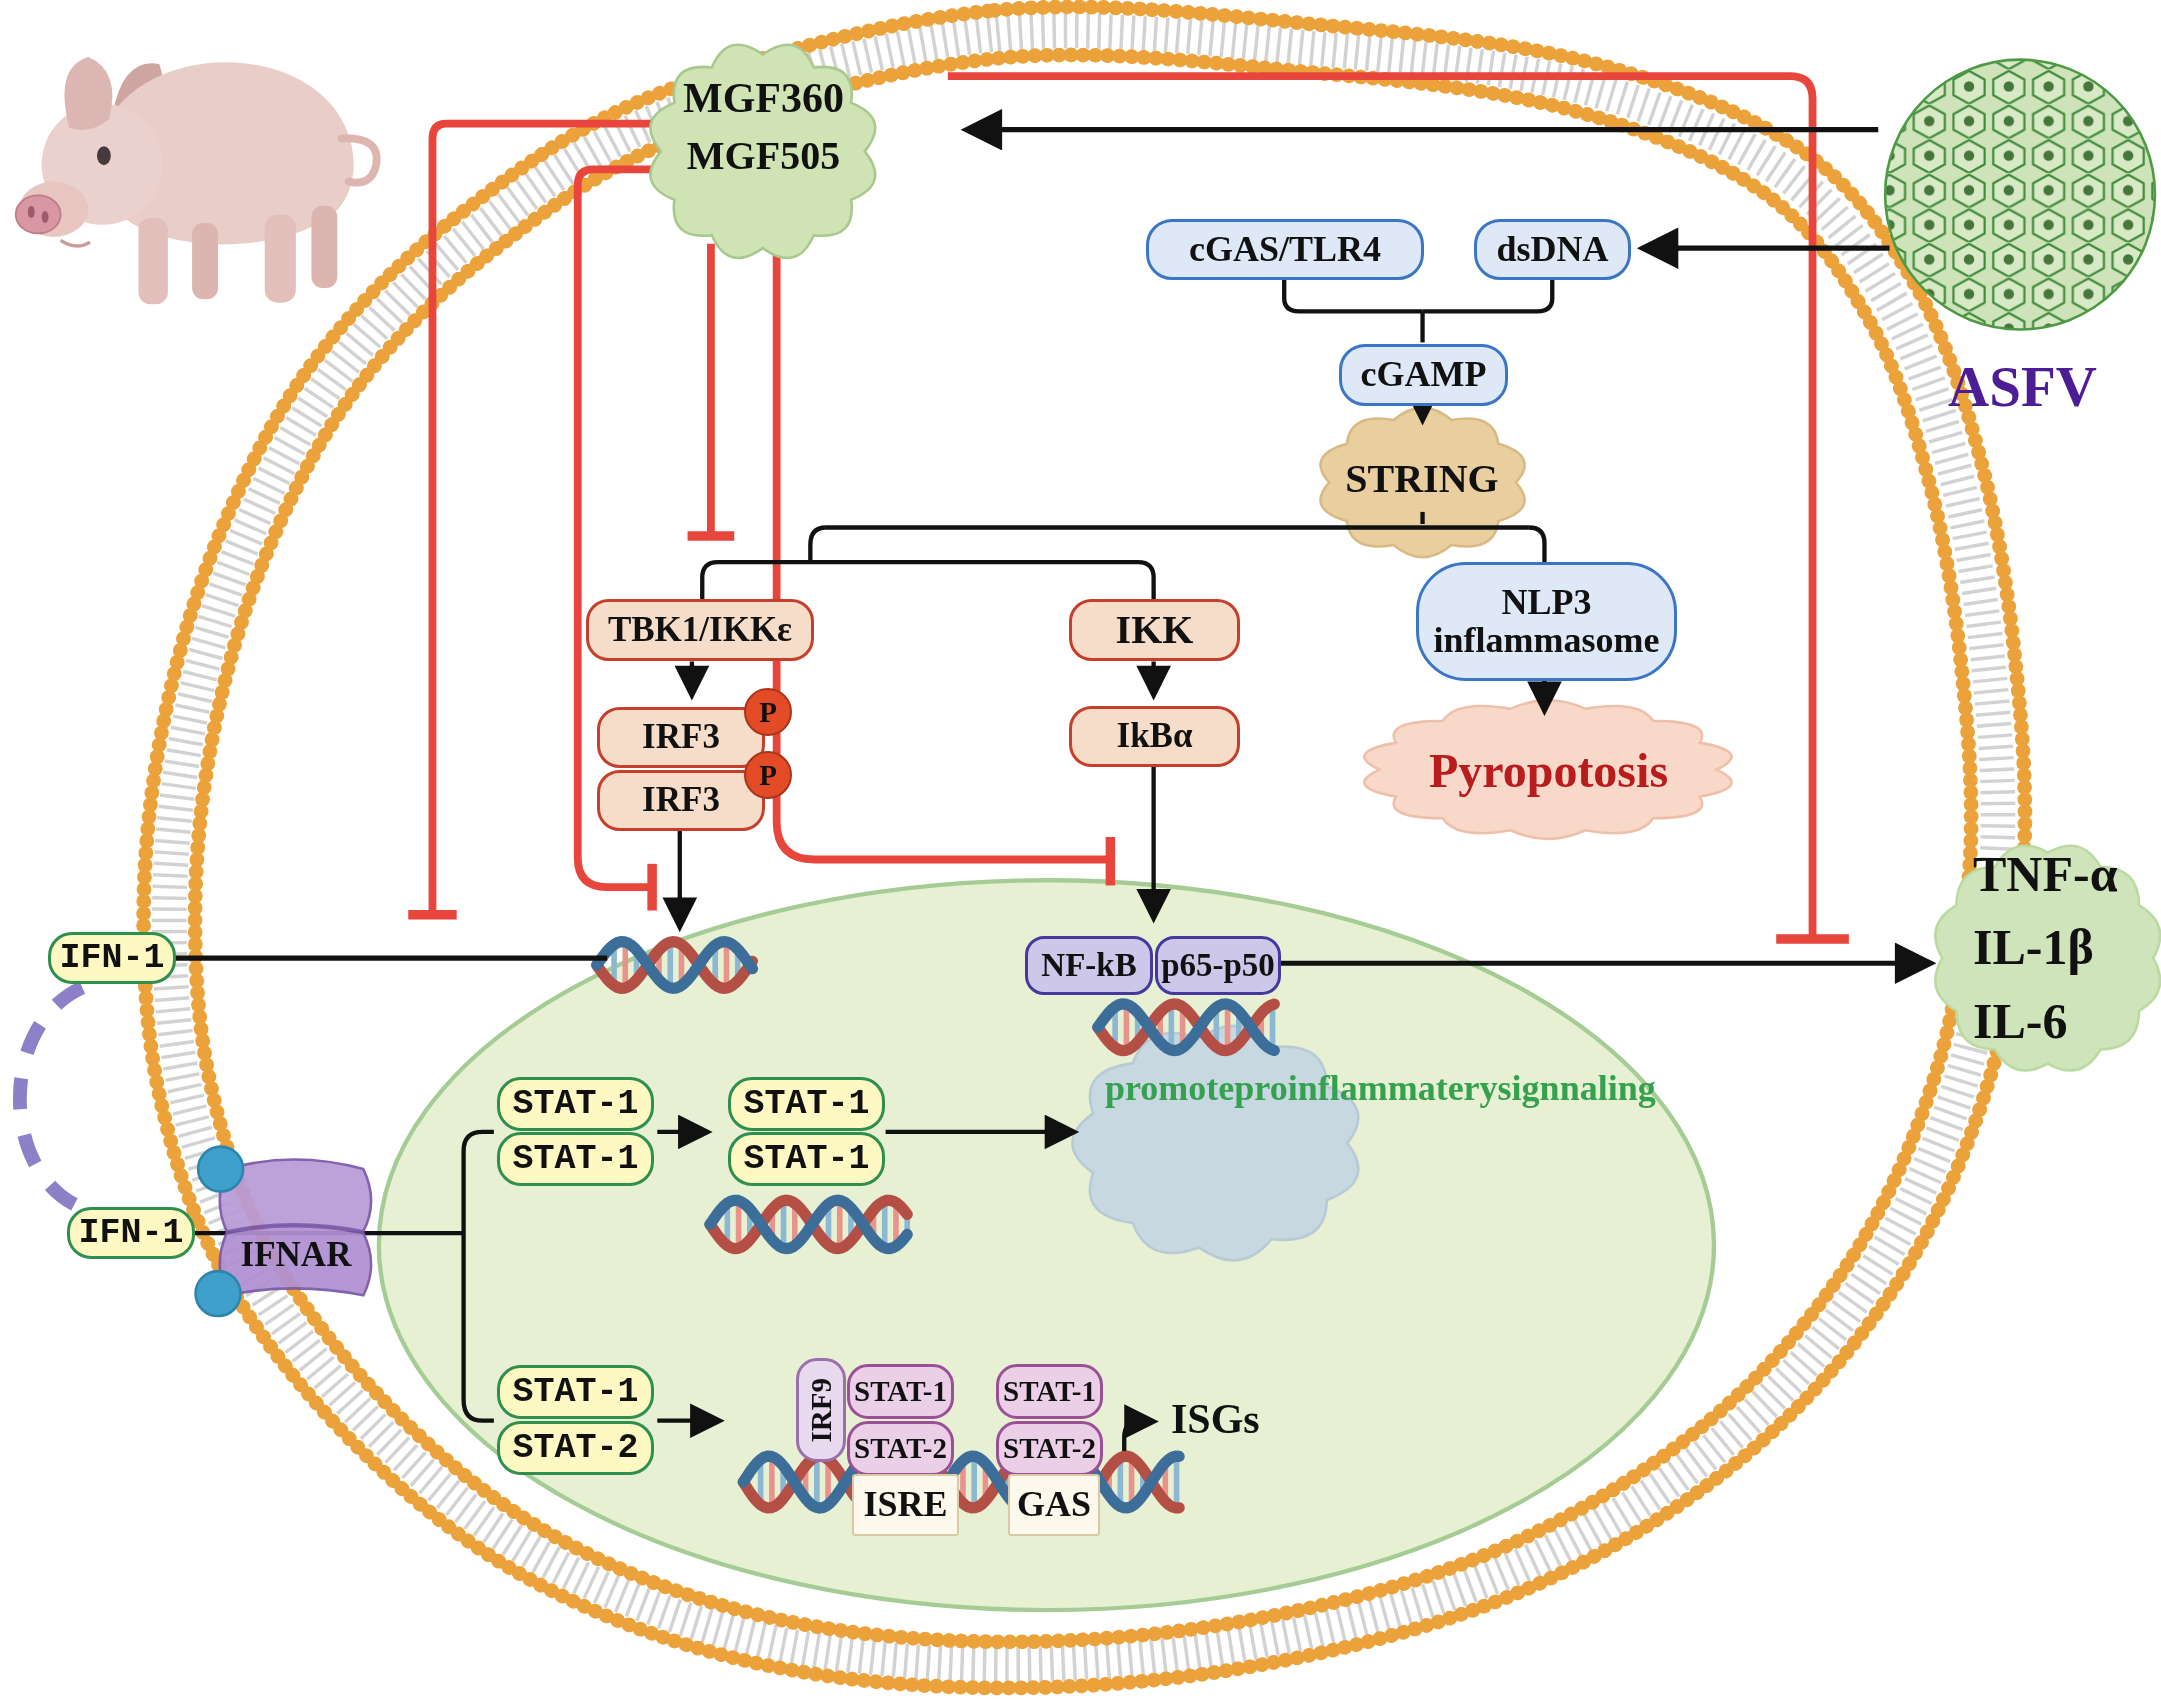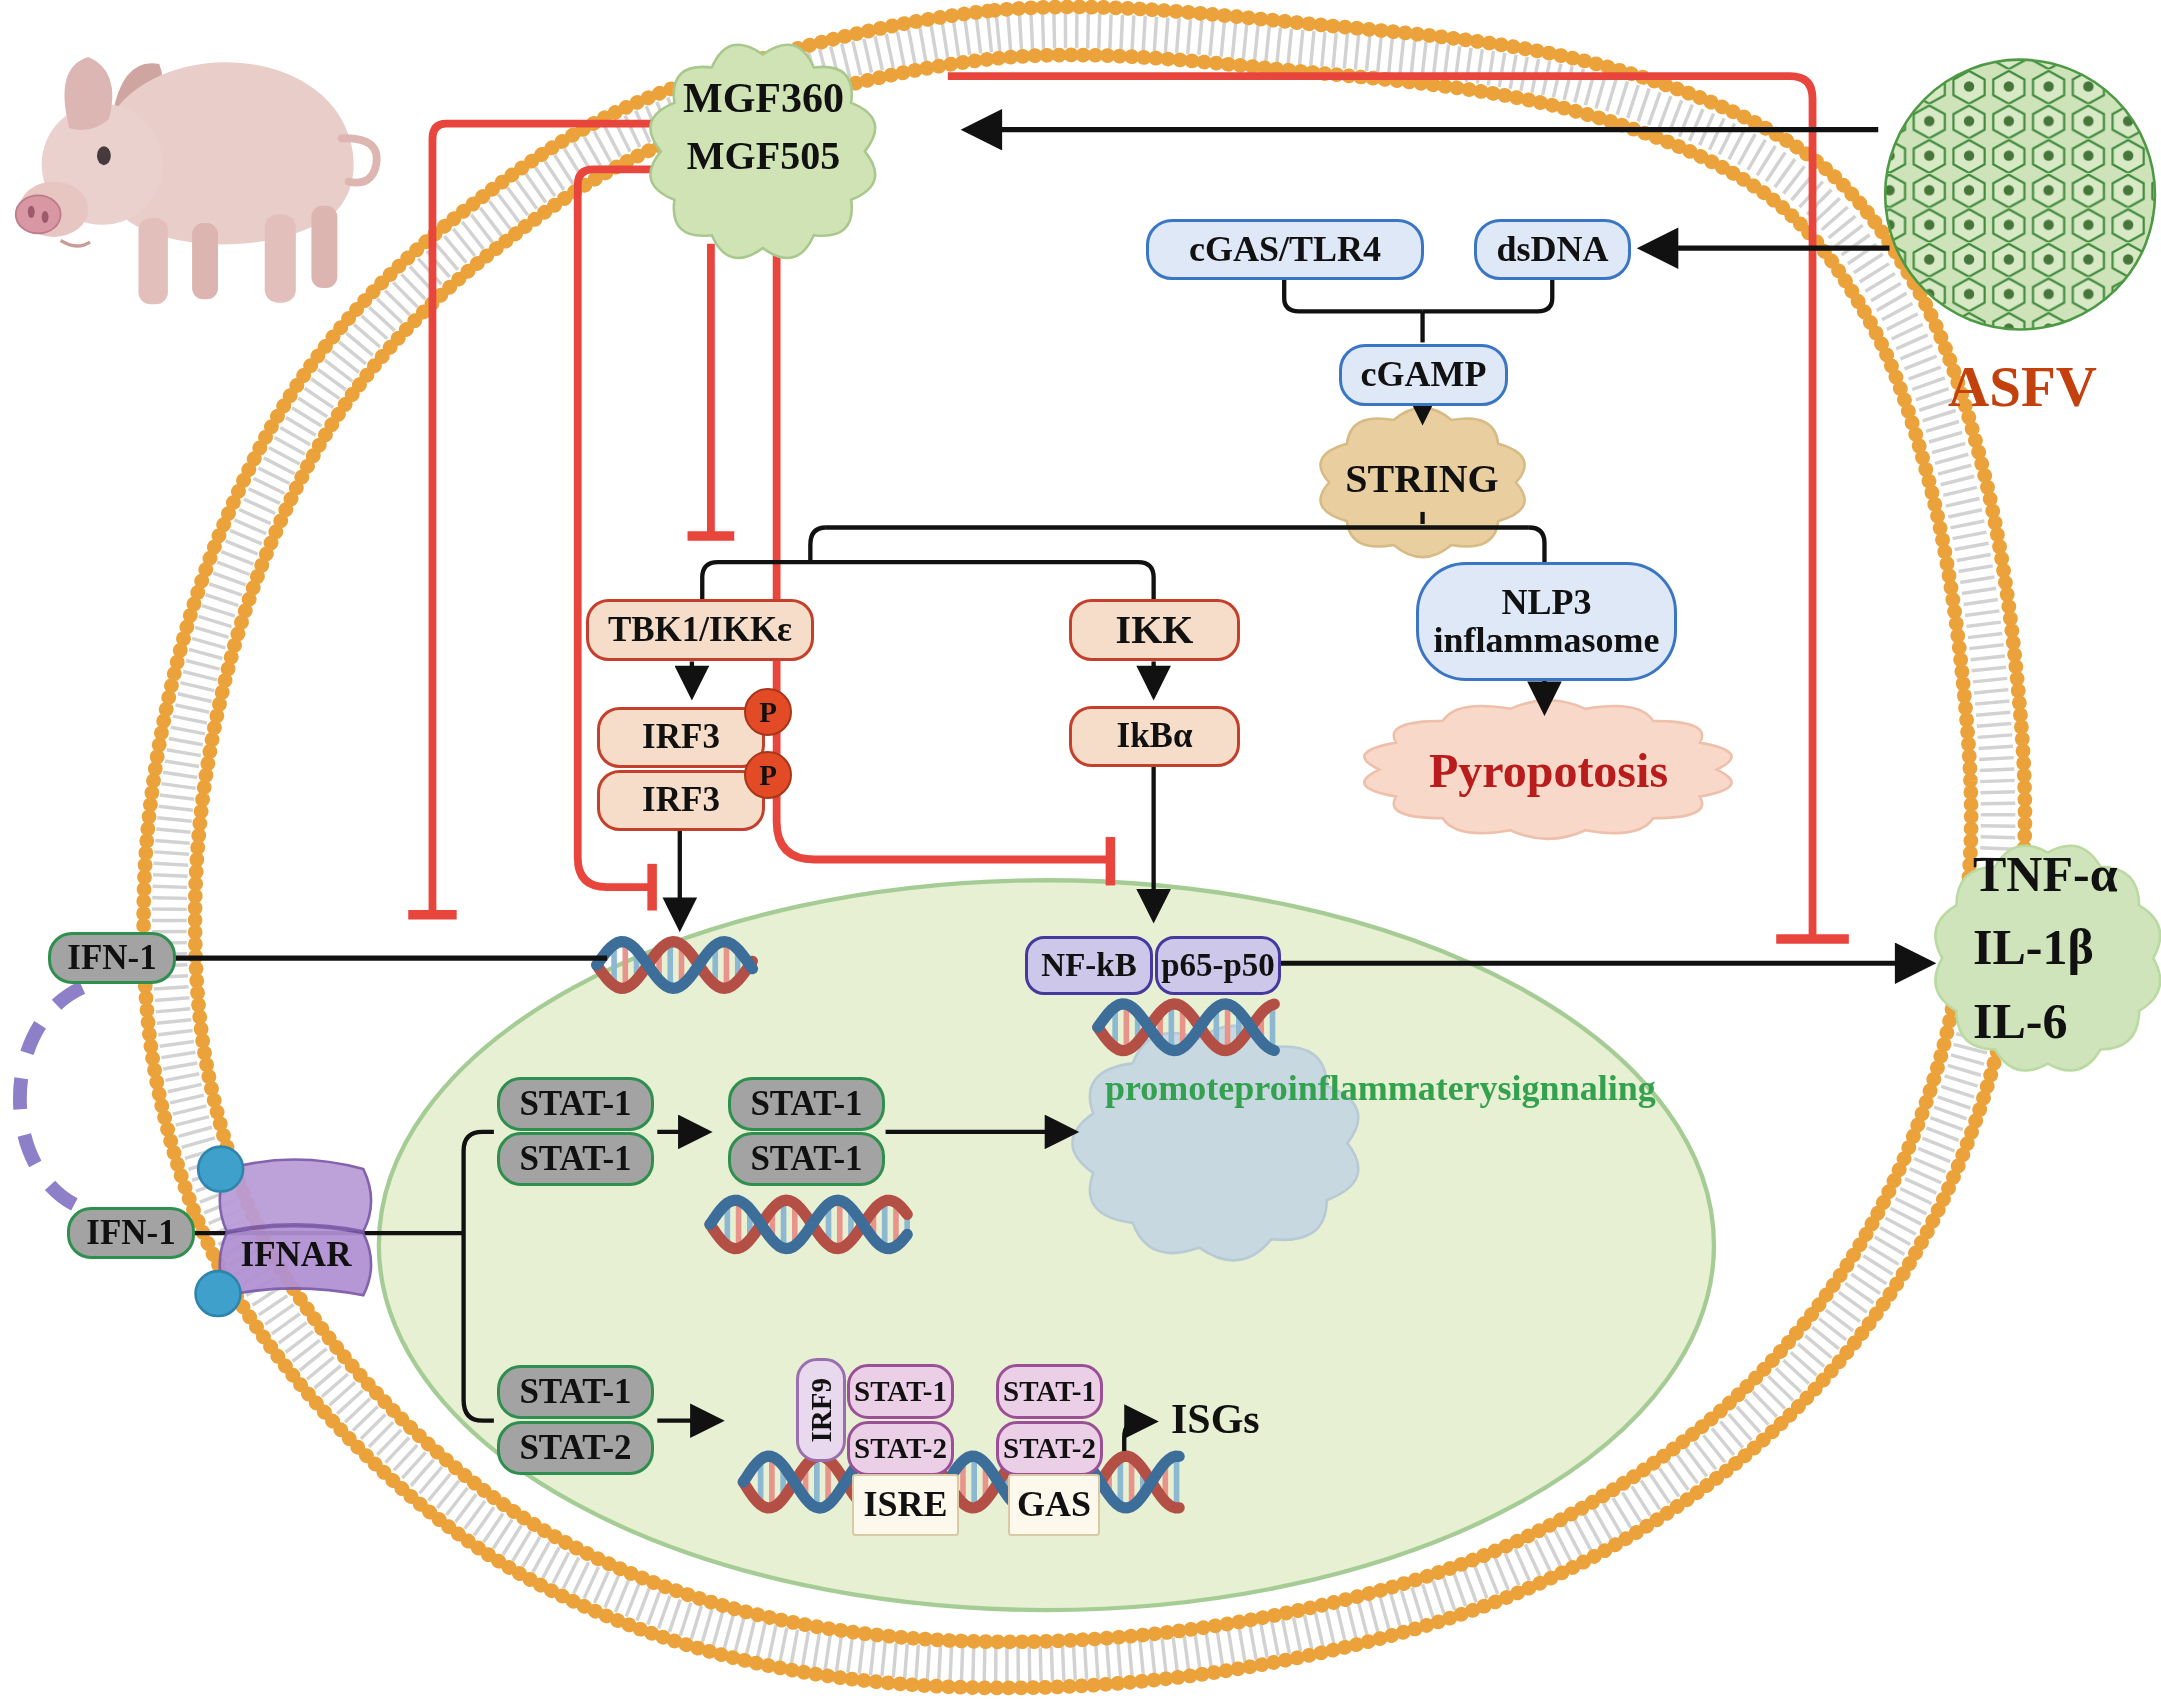--- a/index.html
+++ b/index.html
@@ -5,21 +5,21 @@
   html,body{margin:0;padding:0;background:#ffffff;}
   .canvas{position:relative;width:2162px;height:1700px;background:#ffffff;overflow:hidden;
           font-family:"Liberation Serif", serif;}
   #art{position:absolute;left:0;top:0;width:2162px;height:1700px;}
   .bx{position:absolute;display:flex;align-items:center;justify-content:center;
       font-weight:bold;color:#111;border-radius:26px;border:3.5px solid #333;
       box-sizing:border-box;line-height:1.05;text-align:left;}
   .blue{background:#dfe8f6;border-color:#3a76c4;}
   .salmon{background:#f6ddc9;border-color:#c5402c;border-radius:22.5px;}
   .purple{background:#cdc7ea;border-color:#45399f;border-radius:19px;}
-  .mint{background:#a3a3a3;border-color:#2f8f4e;border-radius:24px;}
+  .mint{background:#fef9c3;border-color:#2f8f4e;border-radius:24px;font-family:Liberation Mono, monospace;}
   .pink{background:#eacfe6;border-color:#9a4f96;border-radius:21px;}
   .pinkl{background:#e9d9ee;border-color:#9a6fae;border-radius:21px;}
   .cream{background:#fdf8ec;border:2.6px solid #d9c9a4;border-radius:3.5px;}
   .lbl{position:absolute;font-weight:bold;color:#111;display:flex;align-items:center;
        justify-content:center;text-align:center;line-height:1.05;}
   .left{justify-content:flex-start;text-align:left;}
   .pcirc{position:absolute;border-radius:50%;background:#e34a26;border:2.6px solid #a83518;
          display:flex;align-items:center;justify-content:center;font-weight:bold;color:#111;
          box-sizing:border-box;}
   .vert{transform:rotate(-90deg);white-space:nowrap;font-weight:bold;}
@@ -261,15 +261,15 @@
 <div class="lbl left" style="left:1171px;top:1397px;width:130px;height:45px;font-size:42px">ISGs</div>
 
 <div class="bx mint" style="left:48px;top:932px;width:128px;height:52px;font-size:35px">IFN-1</div>
 <div class="bx mint" style="left:67px;top:1207px;width:128px;height:52px;font-size:35px">IFN-1</div>
 <div class="lbl" style="left:227px;top:1235px;width:138px;height:40px;font-size:35px">IFNAR</div>
 
 <div class="lbl left" style="left:1973px;top:847px;width:189px;height:55px;font-size:50px">TNF-α</div>
 <div class="lbl left" style="left:1973px;top:920px;width:189px;height:55px;font-size:50px">IL-1β</div>
 <div class="lbl left" style="left:1973px;top:994px;width:189px;height:55px;font-size:50px">IL-6</div>
 
-<div class="lbl" style="left:1921px;top:355px;width:203px;height:64px;font-size:57px;color:#c2410c">ASFV</div>
+<div class="lbl" style="left:1921px;top:355px;width:203px;height:64px;font-size:57px;color:#4c1d95">ASFV</div>
 </div>
 
 
 </body></html>

